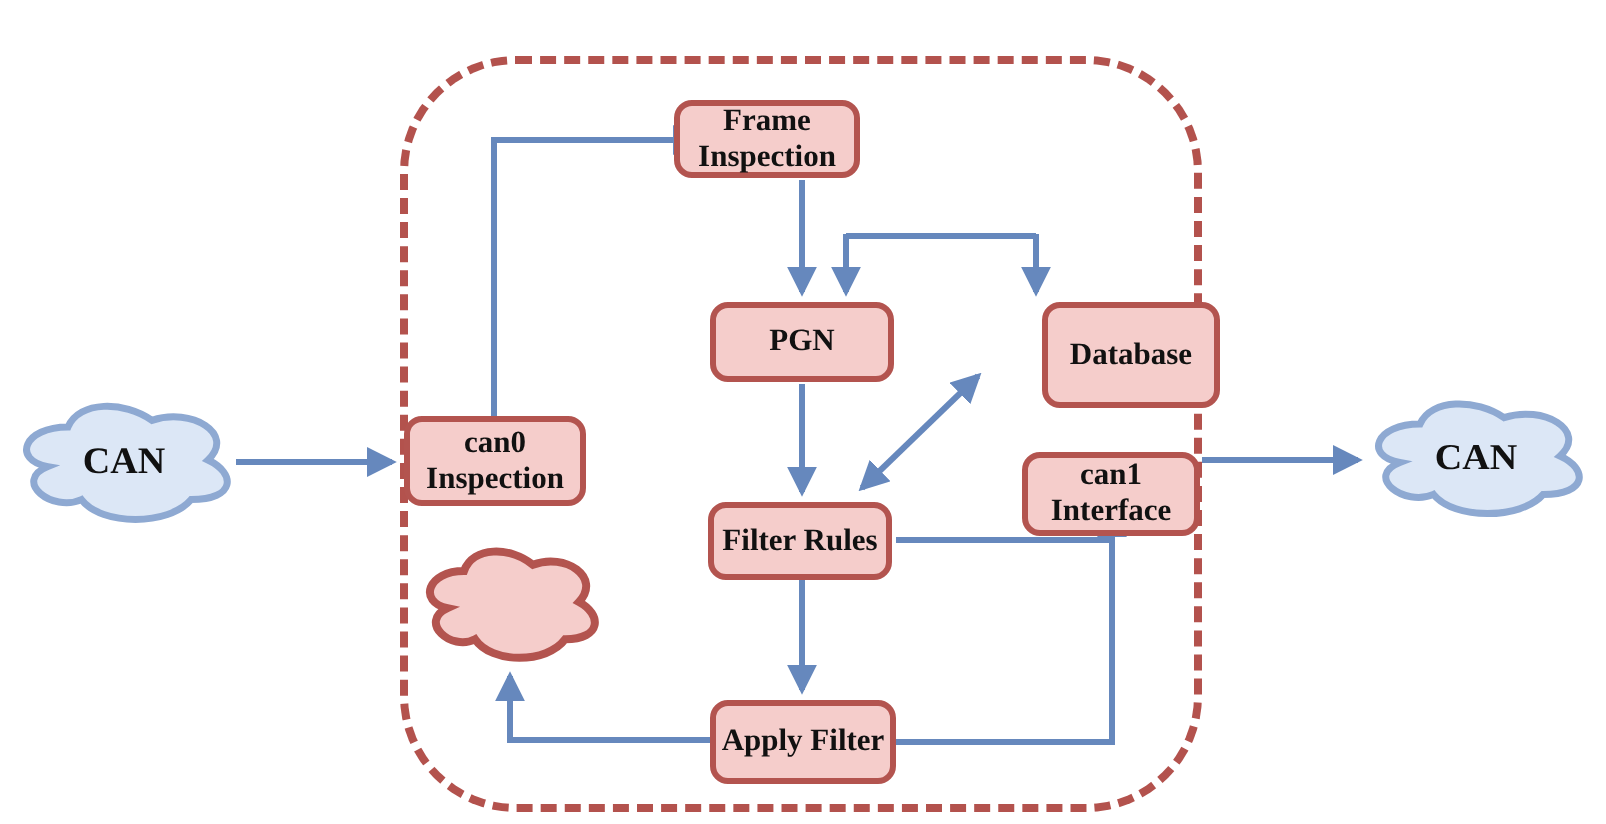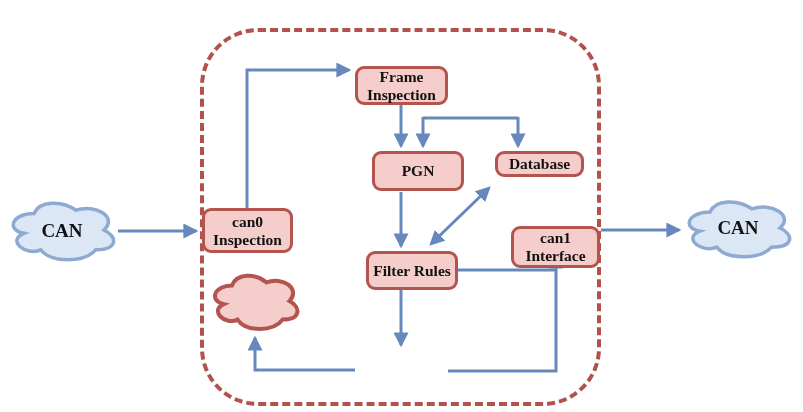--- a/index.html
+++ b/index.html
@@ -38,26 +38,26 @@
     align-items: center;
     justify-content: center;
     text-align: center;
     font-weight: bold;
     font-size: 15.5px;
     line-height: 18px;
     color: var(--text, #111111);
     white-space: pre-line;
     z-index: 3;
   }
-  #n-frame  { left: 355px; top: 50px;  width: 93px; height: 39px; margin-top: 16px; }
-  #n-pgn    { left: 355px; top: 151px; width: 92px; height: 40px; margin-left: 17px; }
-  #n-db     { left: 495px; top: 151px; width: 89px; height: 26px; }
+  #n-frame  { left: 337px; top: 50px;  width: 93px; height: 39px; }
+  #n-pgn    { left: 355px; top: 151px; width: 92px; height: 40px; }
+  #n-db     { left: 521px; top: 151px; width: 89px; height: 53px; }
   #n-can0   { left: 202px; top: 208px; width: 91px; height: 45px; }
   #n-can1   { left: 511px; top: 226px; width: 89px; height: 42px; }
-  #n-filter { left: 366px; top: 251px; width: 92px; height: 39px; }
+  #n-filter { left: 354px; top: 251px; width: 92px; height: 39px; }
   #n-apply  { left: 355px; top: 350px; width: 93px; height: 42px; }
 
   .cloud-wrap { position: absolute; z-index: 2; }
   #cloud-left  { left: 6px;   top: 197px; width: 112px; height: 66px; }
   #cloud-right { left: 682px; top: 196px; width: 112px; height: 64px; }
   #cloud-inner { left: 209px; top: 270px; width: 92px;  height: 62px; }
   .cloud-wrap svg { width: 100%; height: 100%; display: block; }
   .cloud-blue path {
     fill: var(--cloud-fill, #dce7f6);
     stroke: var(--cloud-stroke, #8ea9d2);
@@ -144,14 +144,15 @@
 
   <div class="node" id="n-frame">Frame
 Inspection</div>
   <div class="node" id="n-pgn">PGN</div>
   <div class="node" id="n-db">Database</div>
   <div class="node" id="n-can0">can0
 Inspection</div>
   <div class="node" id="n-can1">can1
 Interface</div>
   <div class="node" id="n-filter">Filter Rules</div>
+  <div class="node" id="n-apply">Apply Filter</div>
 
 </div>
 
 </body></html>

